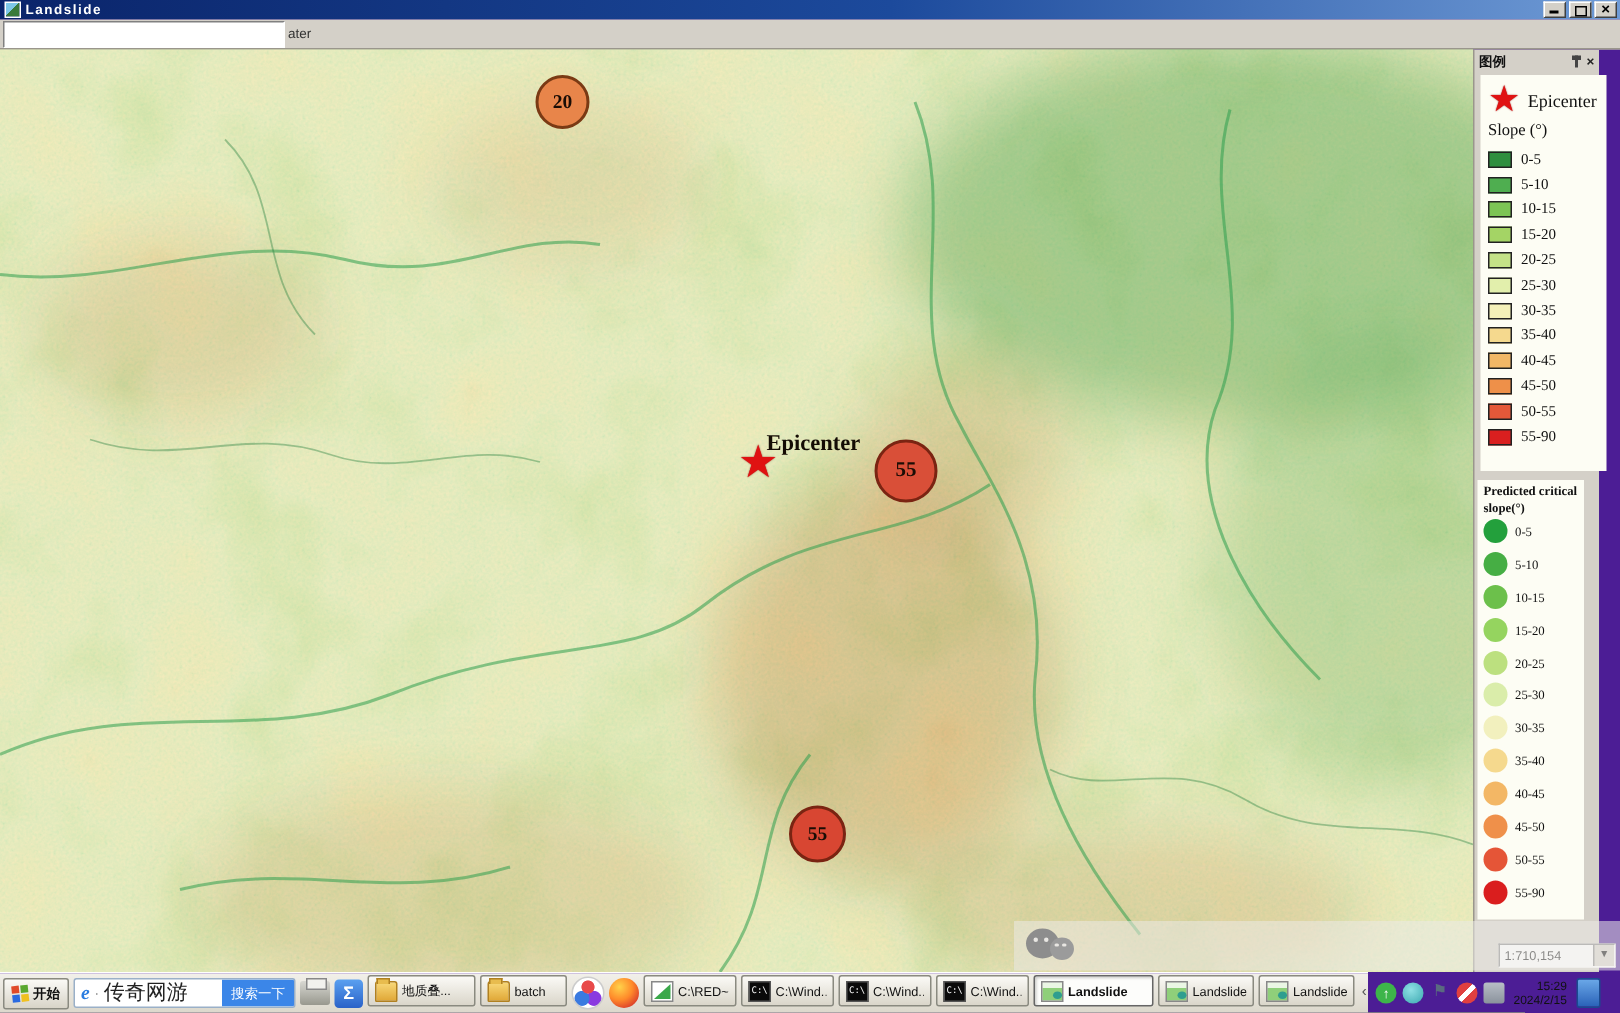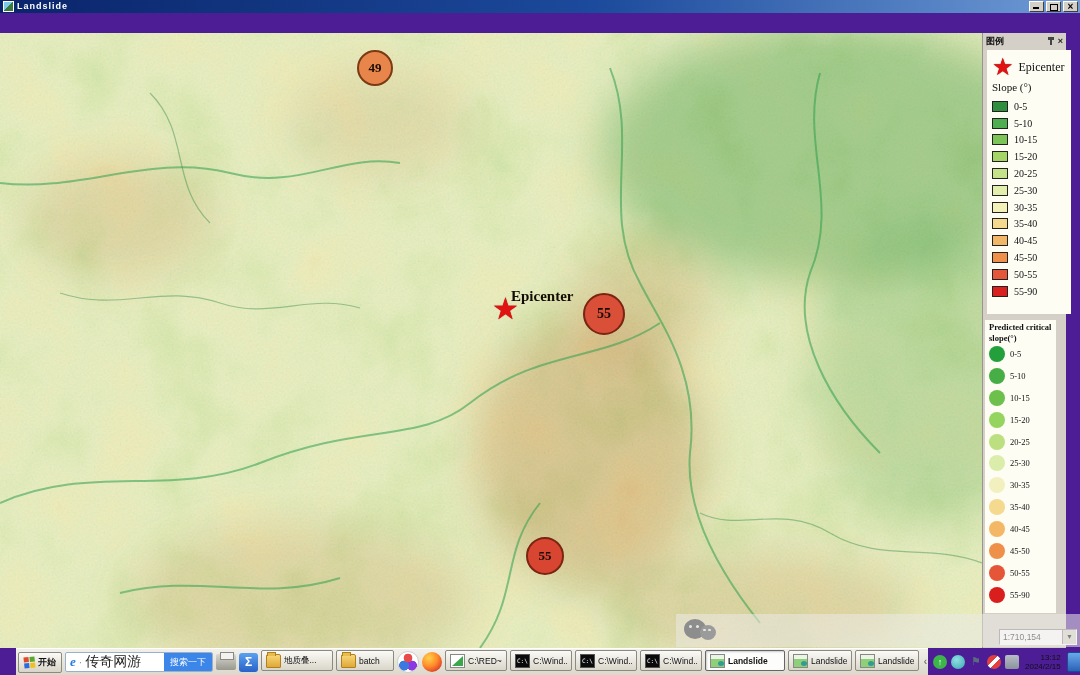--- a/index.html
+++ b/index.html
@@ -76,21 +76,21 @@
   .screen-wm{position:absolute;left:676px;top:614px;width:404px;height:33px;z-index:50;
     background:rgba(235,233,229,0.55);display:flex;align-items:center;pointer-events:none;}
   .wm-ico{width:40px;height:28px;margin-left:8px;flex:none;position:relative;}
   .wm-b1{position:absolute;left:0;top:2px;width:22px;height:20px;border-radius:50%;background:#8d8d8d;}
   .wm-b2{position:absolute;left:16px;top:8px;width:16px;height:15px;border-radius:50%;background:#9b9b9b;}
   .wm-b1::after,.wm-b2::after{content:"";position:absolute;left:5px;top:6px;width:3px;height:3px;border-radius:50%;background:#e8e6e2;box-shadow:7px 0 0 #e8e6e2;}
   .wm-b2::after{left:3px;top:4px;width:2.5px;height:2.5px;box-shadow:5px 0 0 #e8e6e2;}
   .wm-text{font-size:25px;font-weight:bold;color:rgba(138,138,138,0.95);letter-spacing:1px;white-space:nowrap;margin-left:4px;}
 
   
-  .taskbar{position:absolute;left:16px;top:648px;width:912px;height:27px;
+  .taskbar{position:absolute;left:0;top:648px;width:912px;height:27px;
     background:linear-gradient(#f2f0ea,#dcd8cc);border-top:1px solid #fff;box-sizing:border-box;
     display:flex;align-items:center;gap:3px;padding:0 2px;}
   .start-btn{height:21px;flex:none;display:flex;align-items:center;gap:3px;padding:0 5px;
     background:linear-gradient(#fbfaf6,#d8d4c8);border:1px solid #8a8a80;border-radius:2px;font-size:9px;font-weight:bold;color:#111;}
   .win-logo{width:11px;height:11px;flex:none;display:grid;grid-template-columns:5px 5px;grid-template-rows:5px 5px;gap:1px;transform:rotate(-6deg);}
   .win-logo i{display:block;}
   .win-logo i:nth-child(1){background:#e04a2a;}
   .win-logo i:nth-child(2){background:#5aa82f;}
   .win-logo i:nth-child(3){background:#2a6ae0;}
   .win-logo i:nth-child(4){background:#f0c020;}
@@ -152,20 +152,24 @@
   <div class="titlebar">
     <span class="app-ico"></span>
     <span class="title-text">Landslide</span>
     <span class="win-controls">
       <button class="wc wc-min"></button>
       <button class="wc wc-res"></button>
       <button class="wc wc-close"></button>
     </span>
   </div>
 
+  <div class="toolbar">
+    <span class="tb-input"></span>
+    <span class="tb-resid">ater</span>
+  </div>
 
   <div class="map">
     <svg class="terrain" width="982" height="615" viewBox="0 0 982 615" preserveAspectRatio="none">
       <defs>
         <filter id="macro" x="0%" y="0%" width="100%" height="100%">
           <feTurbulence type="fractalNoise" baseFrequency="0.013 0.011" numOctaves="4" seed="11" stitchTiles="stitch"></feTurbulence>
           <feColorMatrix type="matrix" values="0.33 0.33 0.33 0 0  0.33 0.33 0.33 0 0  0.33 0.33 0.33 0 0  0 0 0 0 1"></feColorMatrix>
           <feComponentTransfer>
             <feFuncR type="table" tableValues="0.20 0.42 0.68 0.82 0.91 0.89 0.80"></feFuncR>
             <feFuncG type="table" tableValues="0.56 0.70 0.80 0.87 0.85 0.66 0.44"></feFuncG>
@@ -206,21 +210,21 @@
         <path d="M120,560 C200,540 260,570 340,545"></path>
         <path d="M480,615 C520,560 500,520 540,470"></path>
       </g>
       <g stroke="#267f3f" fill="none" opacity="0.4" stroke-width="1.2">
         <path d="M60,260 C120,280 160,250 220,270 C270,287 310,260 360,275"></path>
         <path d="M700,480 C740,500 780,470 830,500 C880,530 930,510 982,530"></path>
         <path d="M150,60 C190,100 170,150 210,190"></path>
       </g>
     </svg>
     <div id="markers">
-        <div class="marker-circle" style="left: 357px; top: 17px; width: 36px; height: 36px; background: rgb(232, 133, 74); border: 2px solid rgb(122, 58, 20); font-size: 13px;">49</div>
+        <div class="marker-circle" style="left: 357px; top: 17px; width: 36px; height: 36px; background: rgb(232, 133, 74); border: 2px solid rgb(122, 58, 20); font-size: 13px;">20</div>
         <span class="star-glyph" style="left: 492px; top: 262px; position: absolute;"></span>
         <div class="epi-label" style="left: 511px; top: 255px;">Epicenter</div>
         <div class="marker-circle" style="left: 583px; top: 260px; width: 42px; height: 42px; background: rgb(217, 79, 56); border: 2px solid rgb(122, 36, 18); font-size: 14px;">55</div>
         <div class="marker-circle" style="left: 526px; top: 504px; width: 38px; height: 38px; background: rgb(216, 70, 50); border: 2px solid rgb(122, 36, 18); font-size: 13px;">55</div>
       </div>
   </div>
 
   <div class="dock">
     <div class="dock-head">
       <span class="dock-title">图例</span>
@@ -420,19 +424,19 @@
       </div>
     <div class="tray" id="tray">
         <span class="tray-ico chevron-icon"></span>
         <span class="tray-ico shield-up-icon"></span>
         <span class="tray-ico teal-app-icon"></span>
         <span class="tray-ico flag-icon"></span>
         <span class="tray-ico block-icon"></span>
         <span class="tray-ico misc-tray-icon"></span>
       </div>
     <div class="clock">
-      <div>13:12</div>
+      <div>15:29</div>
       <div>2024/2/15</div>
     </div>
     <span class="show-desktop"></span>
   </div>
 
 </div>
 
 </body></html>

